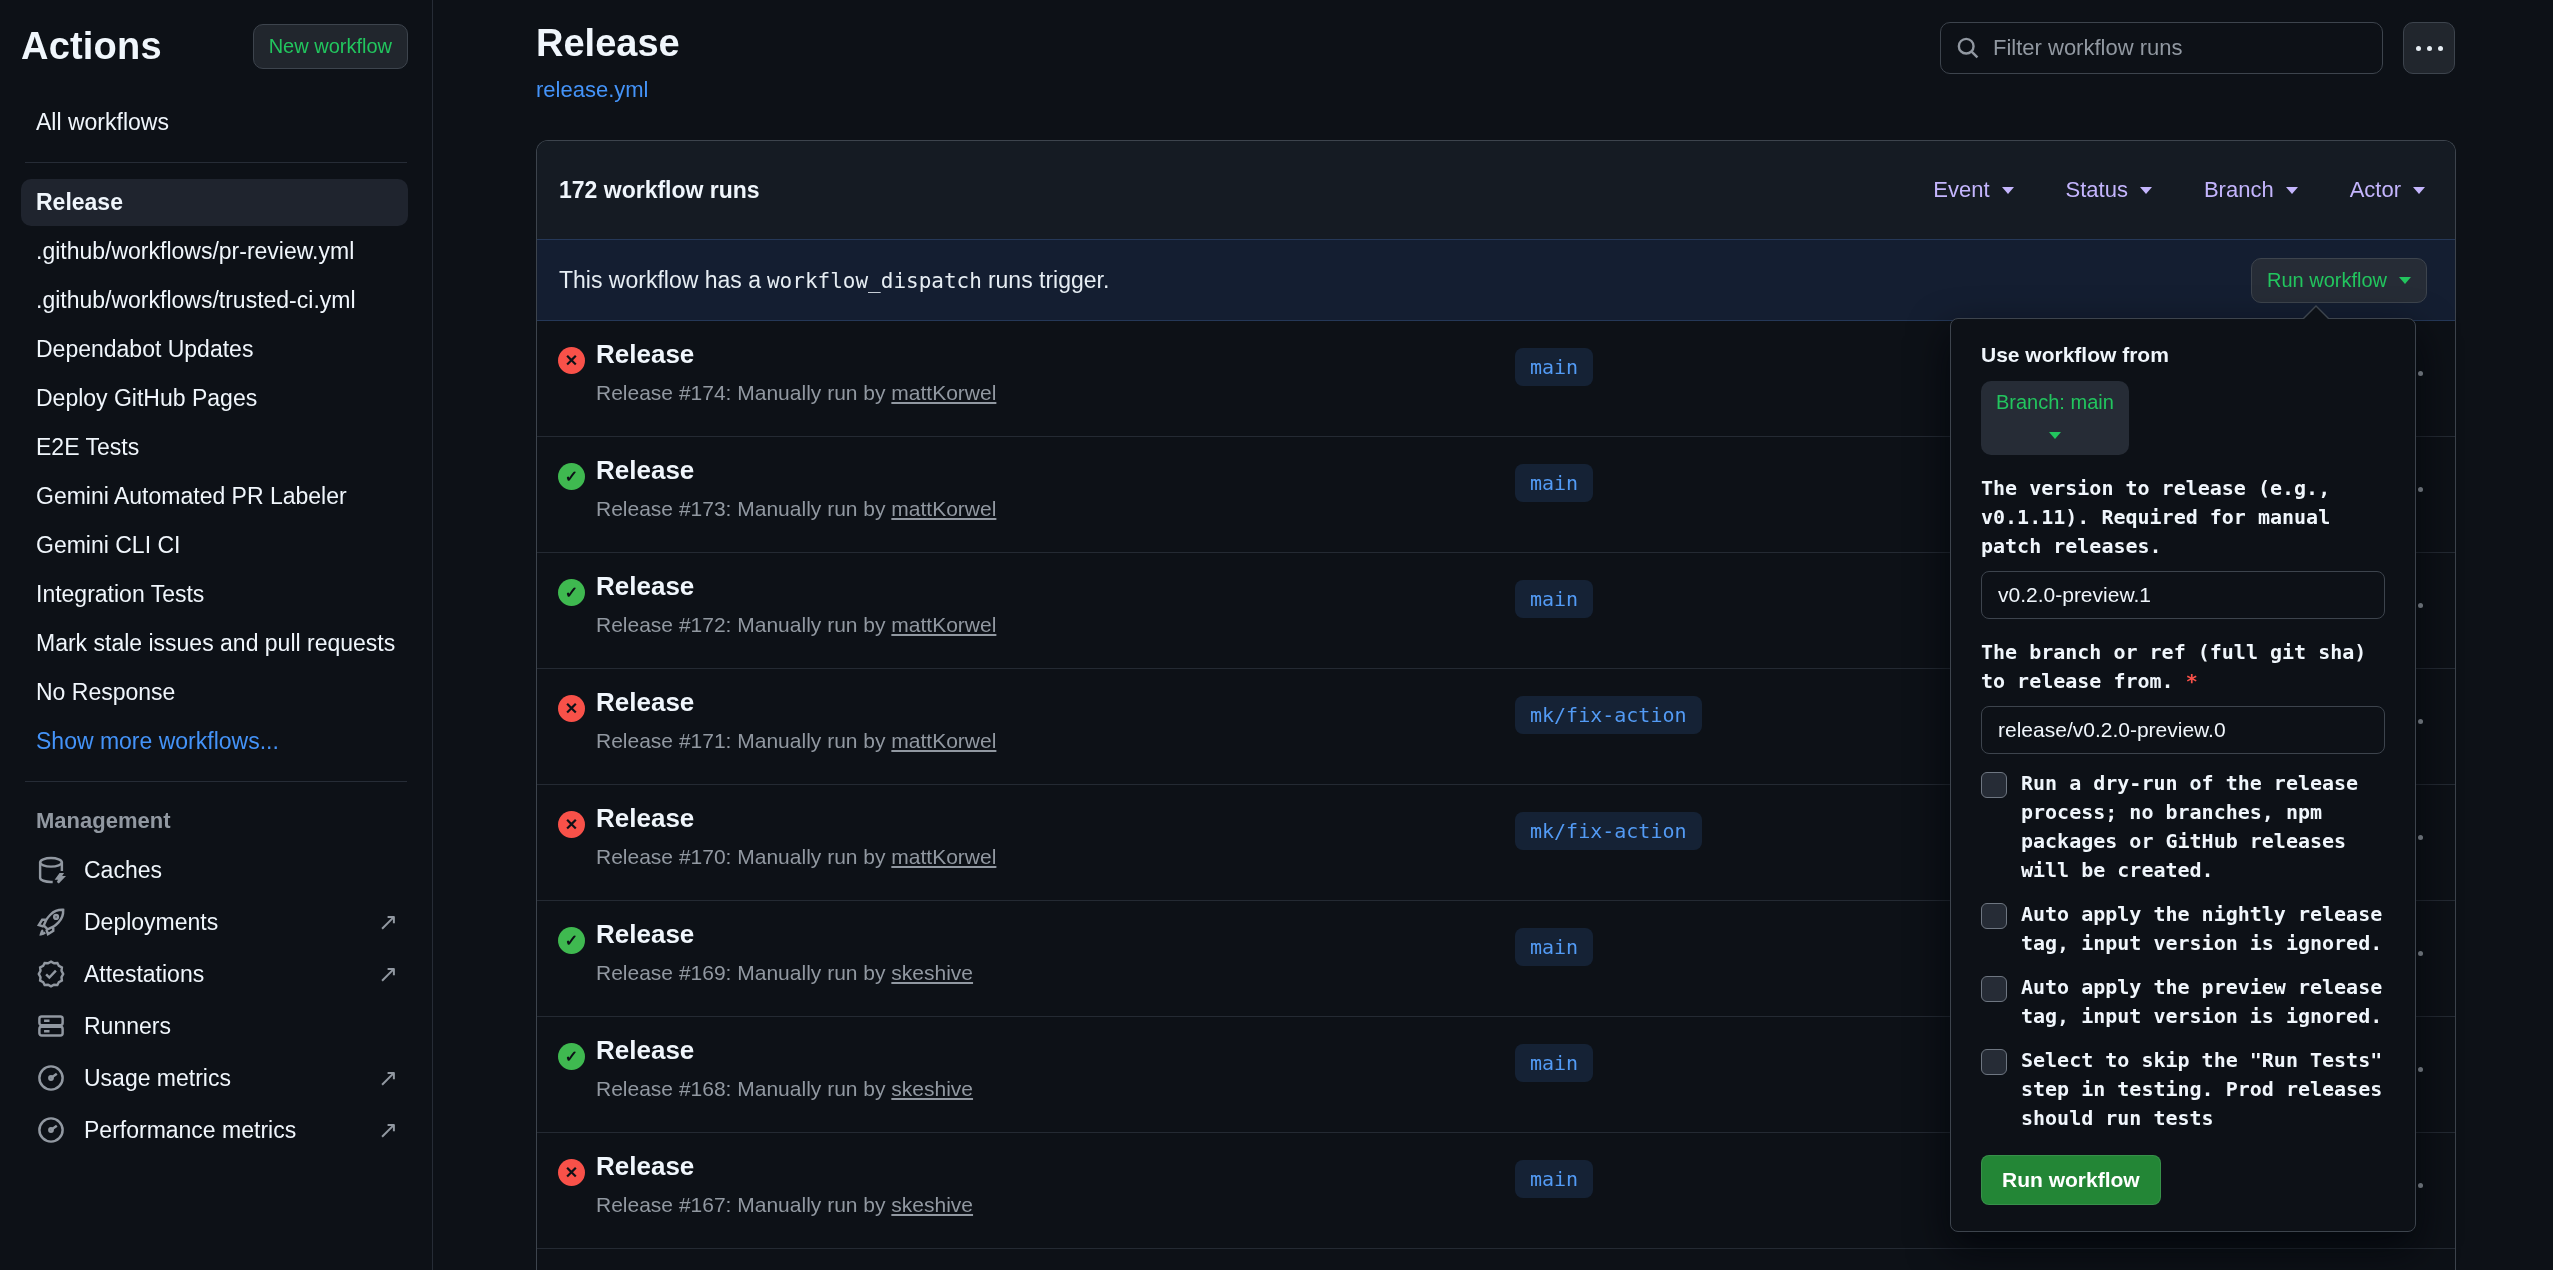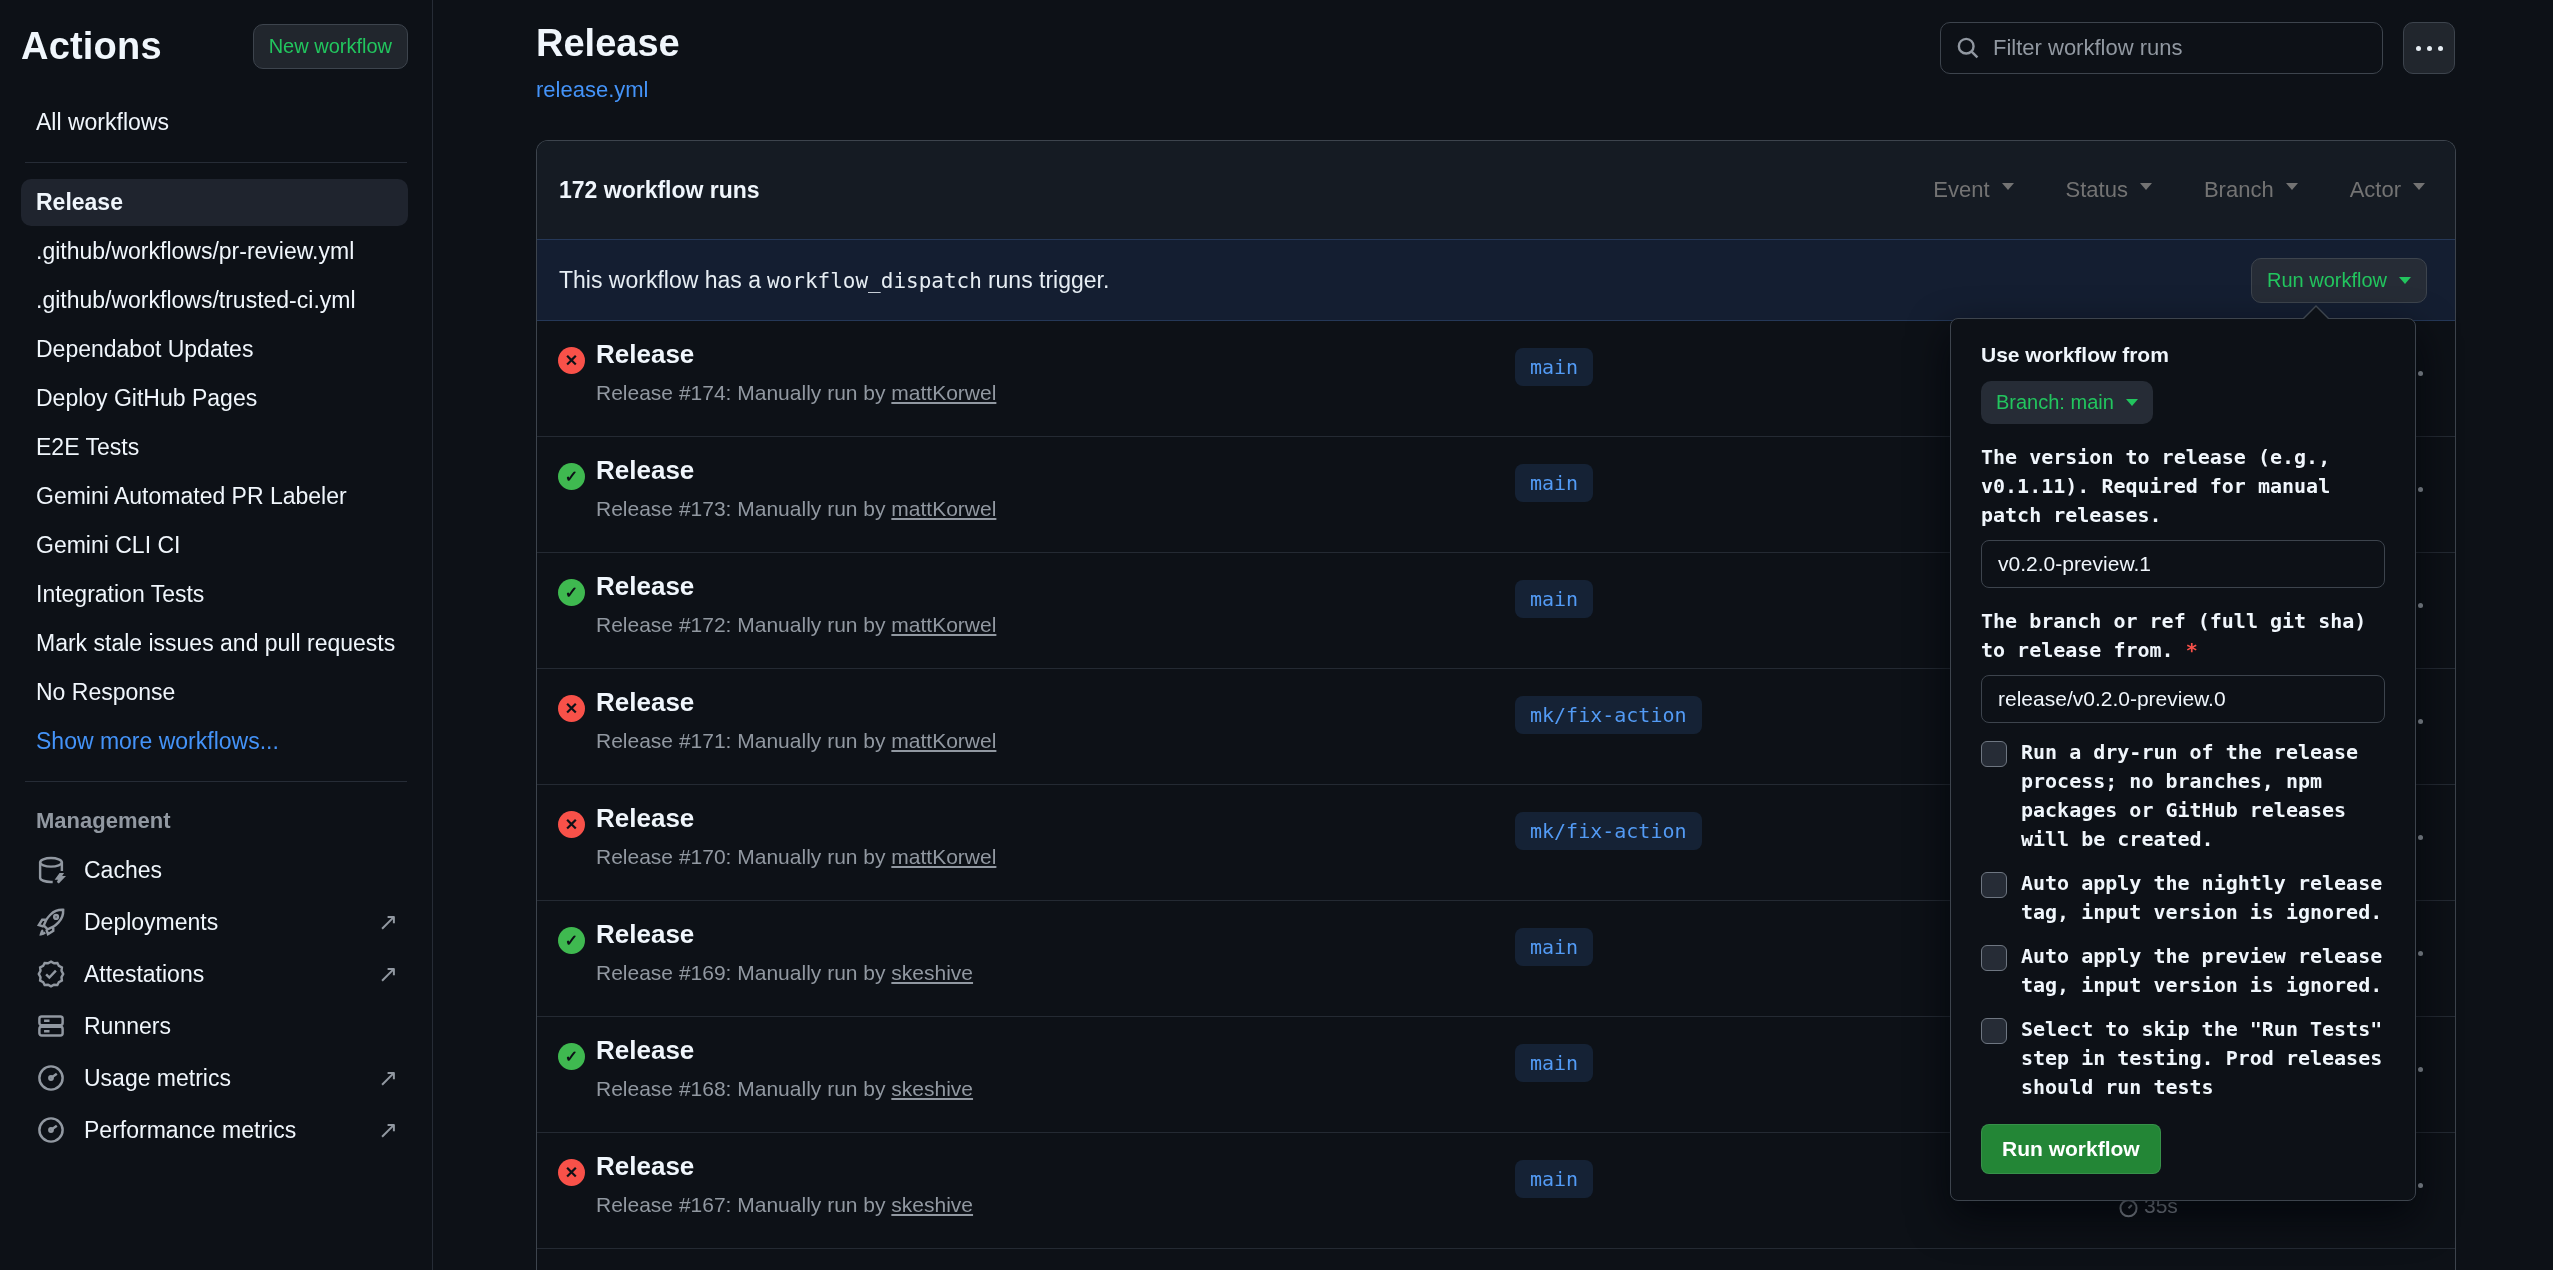--- a/index.html
+++ b/index.html
@@ -43,21 +43,21 @@
   .dots { display:flex; gap:6px; }
   .dots i { width:5px; height:5px; border-radius:50%; background:#e6edf3; }
 
   
   .panel { position:absolute; left:536px; top:140px; width:1920px; height:1130px;
     border:1px solid #3d444d; border-bottom:none; border-radius:12px 12px 0 0; overflow:hidden; background:#0d1117; }
   .panel-head { height:98px; background:#151b23; display:flex; align-items:center;
     justify-content:space-between; padding:0 30px 0 22px; }
   .runs-count { font-size:23px; font-weight:bold; }
   .filters { display:flex; gap:52px; }
-  .filter { display:flex; gap:12px; font-size:22px; color:#737373; cursor:pointer; }
+  .filter { display:flex; align-items:center; gap:12px; font-size:22px; color:#c4b5fd; cursor:pointer; }
   .caret { width:0; height:0; border:6px solid transparent; border-top:7px solid currentColor; margin-top:6px; }
   .banner { height:82px; background:#141e31; border-top:1px solid #253858; border-bottom:1px solid #253858;
     display:flex; align-items:center; justify-content:space-between; padding:0 28px 0 22px; }
   .banner-text { font-size:23px; color:#e6edf3; }
   .banner-text code { font-family:"DejaVu Sans Mono",monospace; font-size:21px; padding:0 6px; }
   .run-wf-btn { background:#262c36; }
 
   .run-row { position:relative; height:116px; border-bottom:1px solid #242a33; }
   .run-row.partial { height:22px; border-bottom:none; }
   .st { position:absolute; left:21px; top:26px; width:27px; height:27px; border-radius:50%;
@@ -77,21 +77,21 @@
   .row-kebab { position:absolute; right:32px; top:50px; cursor:pointer; }
   .row-kebab i { background:#9198a1; }
 
   
   .popover { position:absolute; left:1950px; top:318px; width:466px; z-index:10; background:#0d1117;
     border:1px solid #3d444d; border-radius:8px; padding:24px 30px 26px;
     box-shadow:0 16px 40px rgba(1,4,9,.75); }
   .popover::before { content:""; position:absolute; top:-27px; left:352px; border:13px solid transparent; border-bottom-color:#3d444d; }
   .popover::after  { content:""; position:absolute; top:-24px; left:353px; border:12px solid transparent; border-bottom-color:#0d1117; }
   .pop-title { font-size:21px; font-weight:bold; }
-  .branch-btn { margin-top:14px; background:#262c36; border:none; }
+  .branch-btn { margin-top:14px; background:#262c36; border:none;flex-direction:column; }
   .fld-label { margin-top:19px; font-family:"DejaVu Sans Mono",monospace; font-weight:bold;
     font-size:20px; line-height:29px; color:#f0f6fc; }
   .req { color:#f85149; }
   .fld { margin-top:10px; width:100%; height:48px; background:#0d1117; border:1px solid #3d444d;
     border-radius:8px; padding:0 16px; font-size:21px; color:#f0f6fc; outline:none; font-family:"Liberation Sans",sans-serif; }
   .cb-row { display:flex; gap:14px; margin-top:15px; cursor:pointer; }
   .cb { flex:0 0 auto; width:26px; height:26px; margin-top:3px; background:#262c36;
     border:1px solid #6e7681; border-radius:6px; }
   .cb-label { font-family:"DejaVu Sans Mono",monospace; font-weight:bold; font-size:20px; line-height:29px; }
   .submit-btn { margin-top:22px; background:#238636; border:1px solid rgba(240,246,252,.1);

